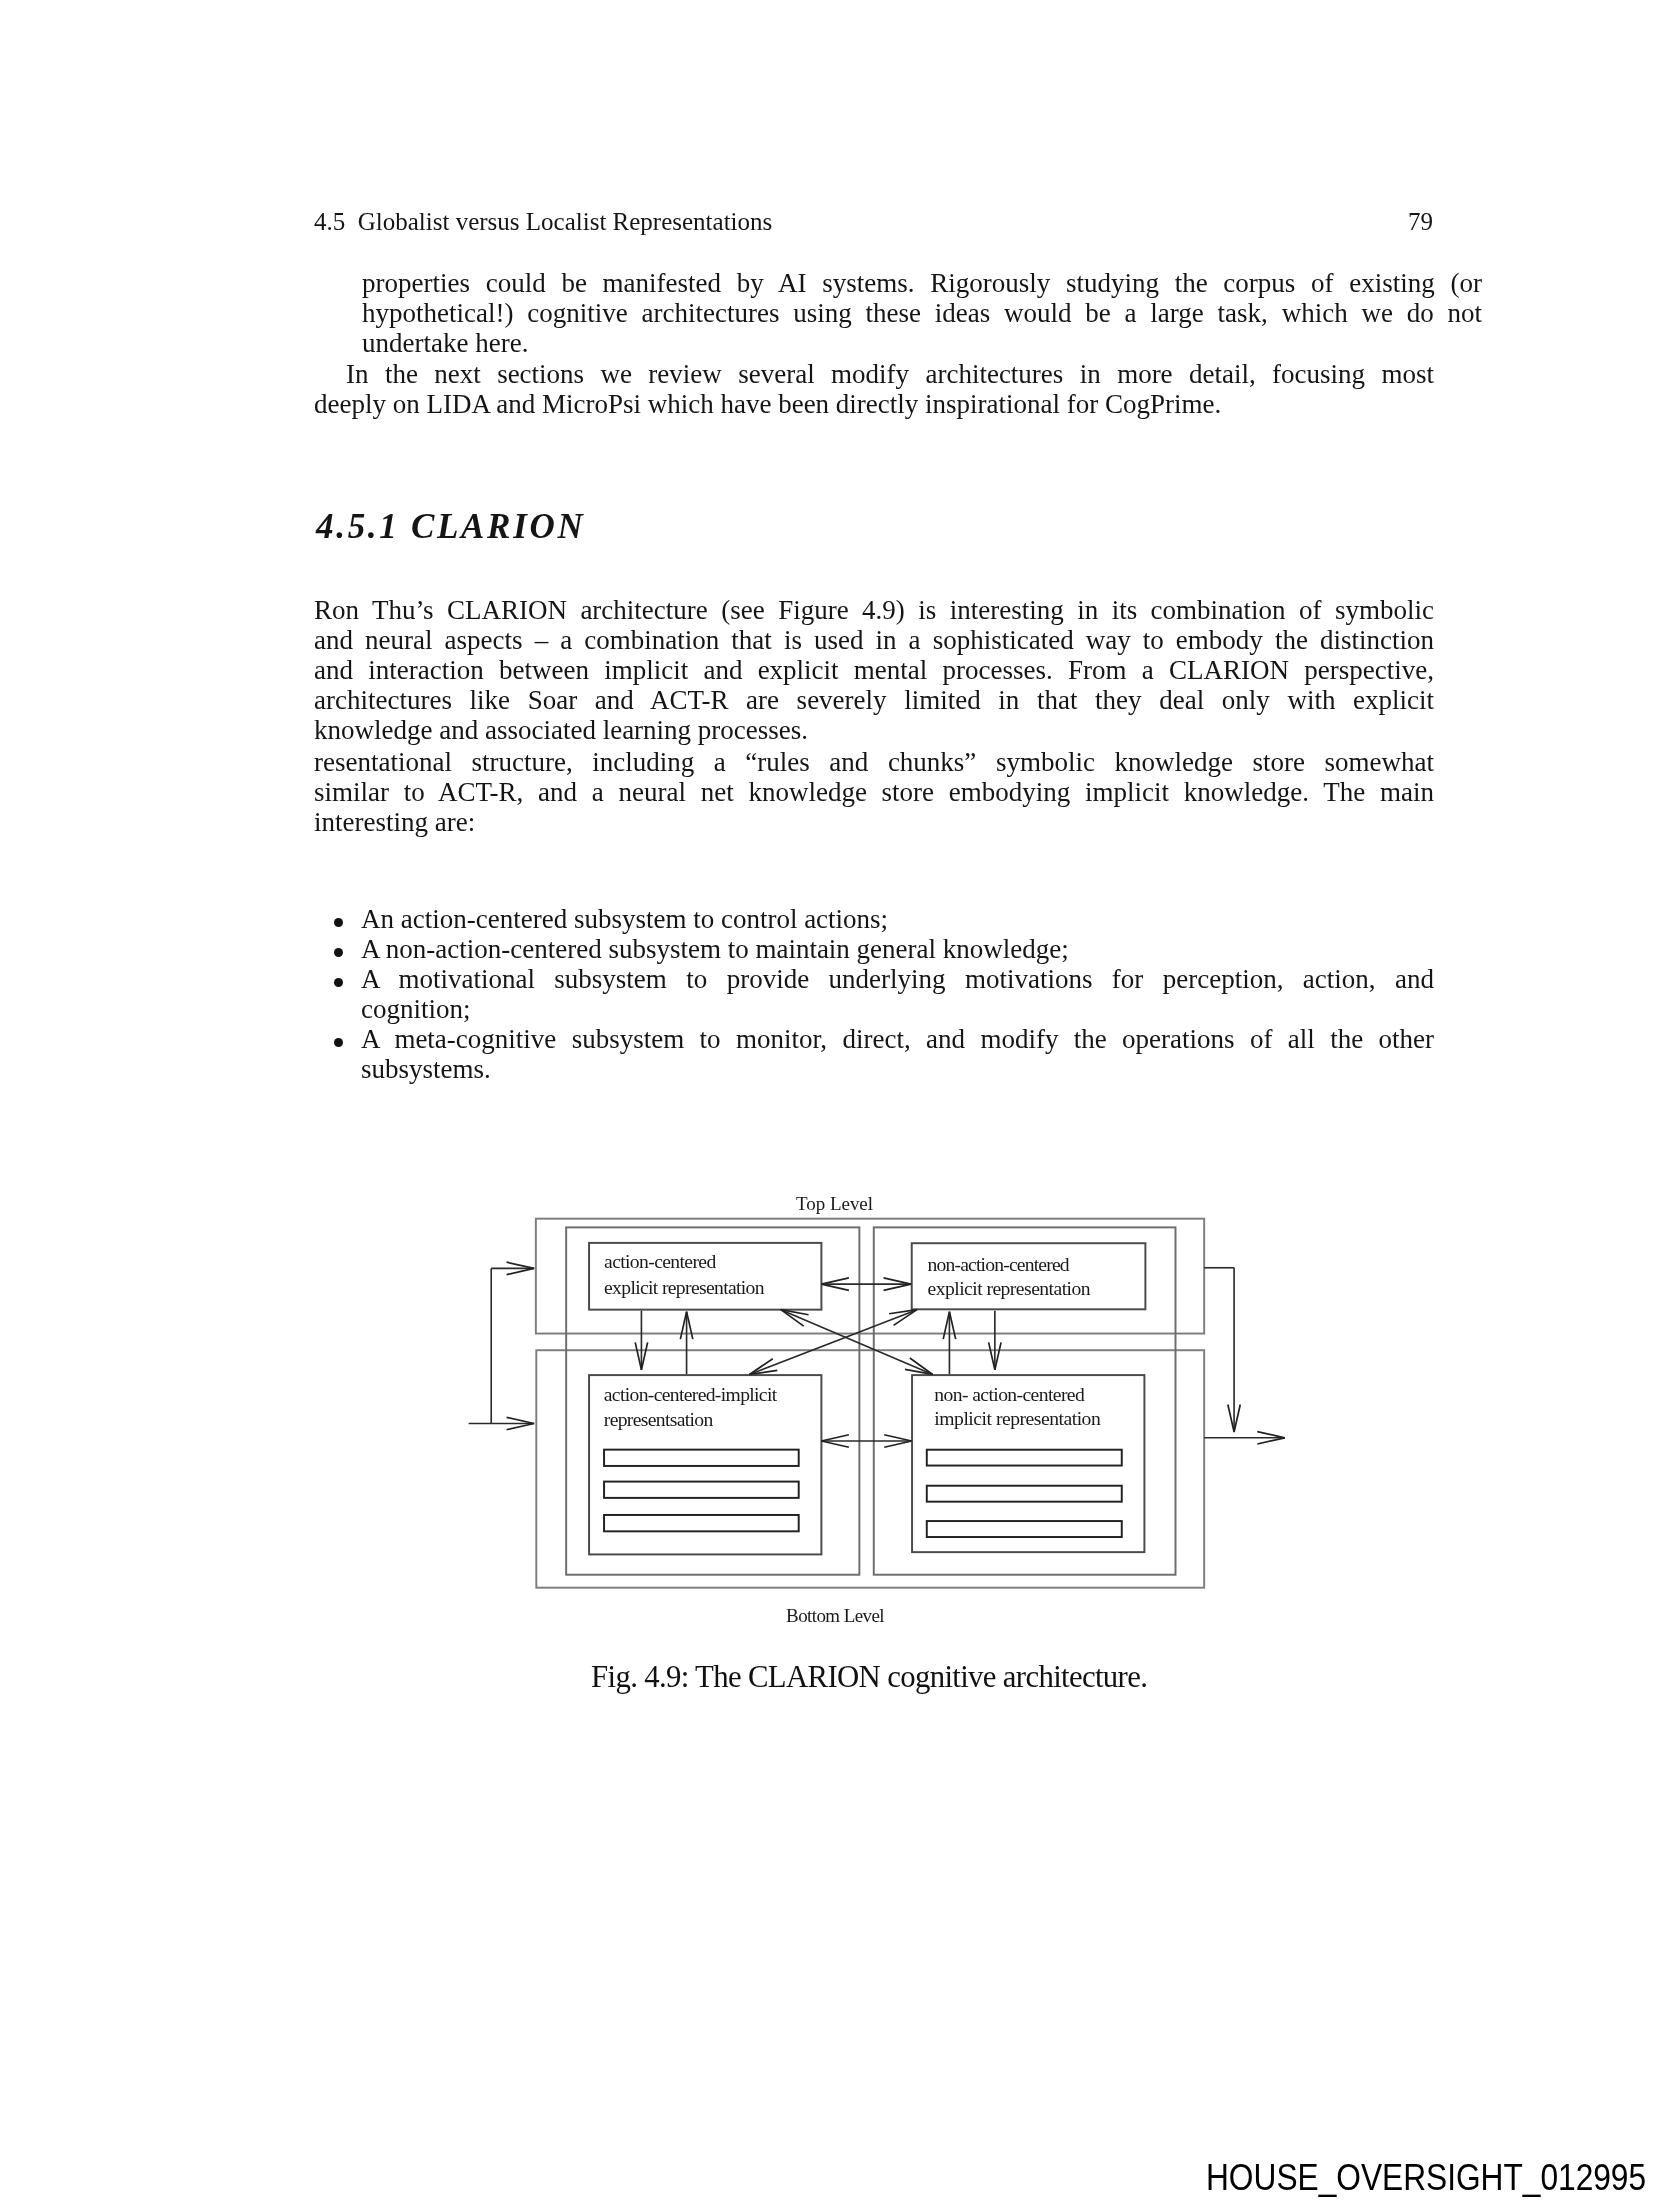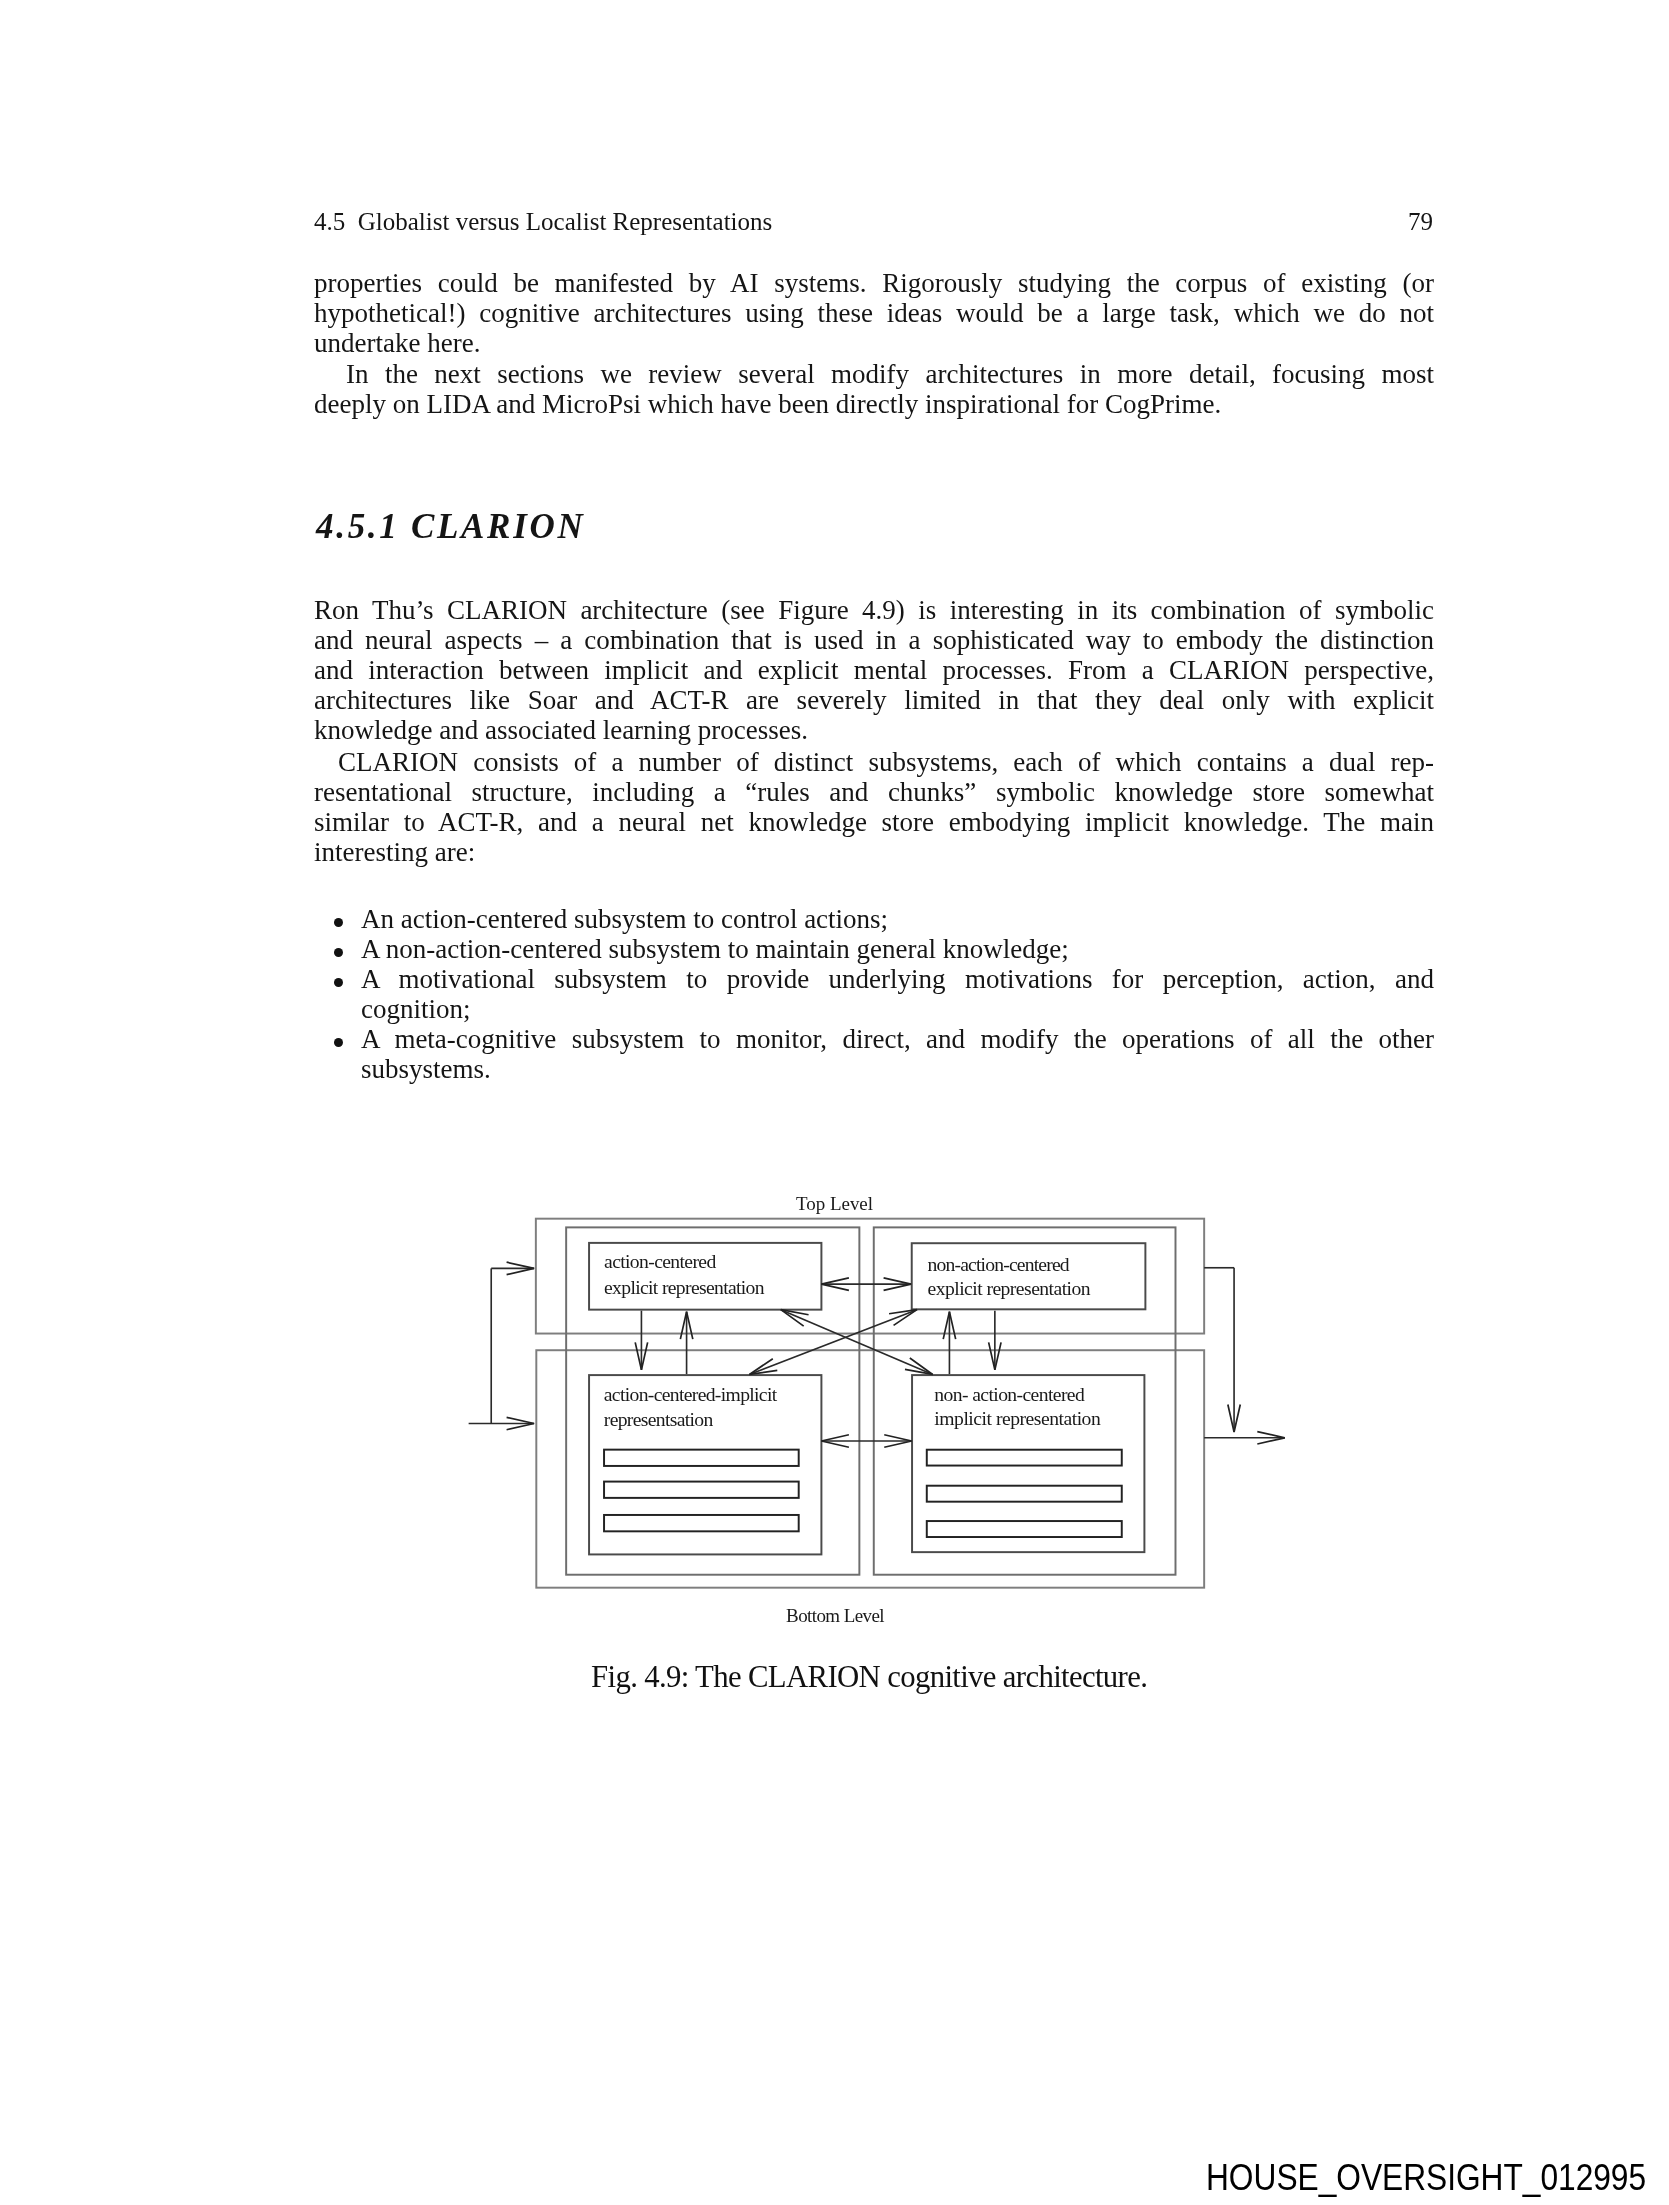--- a/index.html
+++ b/index.html
@@ -14,21 +14,21 @@
   .blist div{text-align:justify;text-align-last:justify;position:relative;}
   .blist div.last{text-align:left;text-align-last:left;}
   .dot{position:absolute;width:9.2px;height:9.2px;border-radius:50%;background:#111;left:-27px;}
 </style>
 </head>
 <body>
 
 <div class="abs" style="left:314px;top:209px;font-size:25px;line-height:25px;">4.5&nbsp;&nbsp;Globalist versus Localist Representations</div>
 <div class="abs" style="right:236px;top:209px;font-size:25px;line-height:25px;">79</div>
 
-<div class="para" style="top:268px;">
+<div class="para" style="top:268px;margin-left:48px;">
 <div>properties could be manifested by AI systems. Rigorously studying the corpus of existing (or</div>
 <div>hypothetical!) cognitive architectures using these ideas would be a large task, which we do not</div>
 <div class="last">undertake here.</div>
 </div>
 
 <div class="para" style="top:359px;">
 <div style="text-indent:32px;">In the next sections we review several modify architectures in more detail, focusing most</div>
 <div class="last">deeply on LIDA and MicroPsi which have been directly inspirational for CogPrime.</div>
 </div>
 
@@ -36,21 +36,20 @@
 
 <div class="para" style="top:595px;">
 <div>Ron Thu’s CLARION architecture (see Figure 4.9) is interesting in its combination of symbolic</div>
 <div>and neural aspects – a combination that is used in a sophisticated way to embody the distinction</div>
 <div>and interaction between implicit and explicit mental processes. From a CLARION perspective,</div>
 <div>architectures like Soar and ACT-R are severely limited in that they deal only with explicit</div>
 <div class="last">knowledge and associated learning processes.</div>
 </div>
 
 <div class="para" style="top:747px;">
-<div style="text-indent:24px;">CLARION consists of a number of distinct subsystems, each of which contains a dual rep-</div>
 <div>resentational structure, including a “rules and chunks” symbolic knowledge store somewhat</div>
 <div>similar to ACT-R, and a neural net knowledge store embodying implicit knowledge. The main</div>
 <div class="last">interesting are:</div>
 </div>
 
 <div class="blist" style="top:904px;">
 <div class="last"><span class="dot" style="top:13.7px;"></span>An action-centered subsystem to control actions;</div>
 <div class="last"><span class="dot" style="top:13.7px;"></span>A non-action-centered subsystem to maintain general knowledge;</div>
 <div><span class="dot" style="top:13.7px;"></span>A motivational subsystem to provide underlying motivations for perception, action, and</div>
 <div class="last">cognition;</div>

